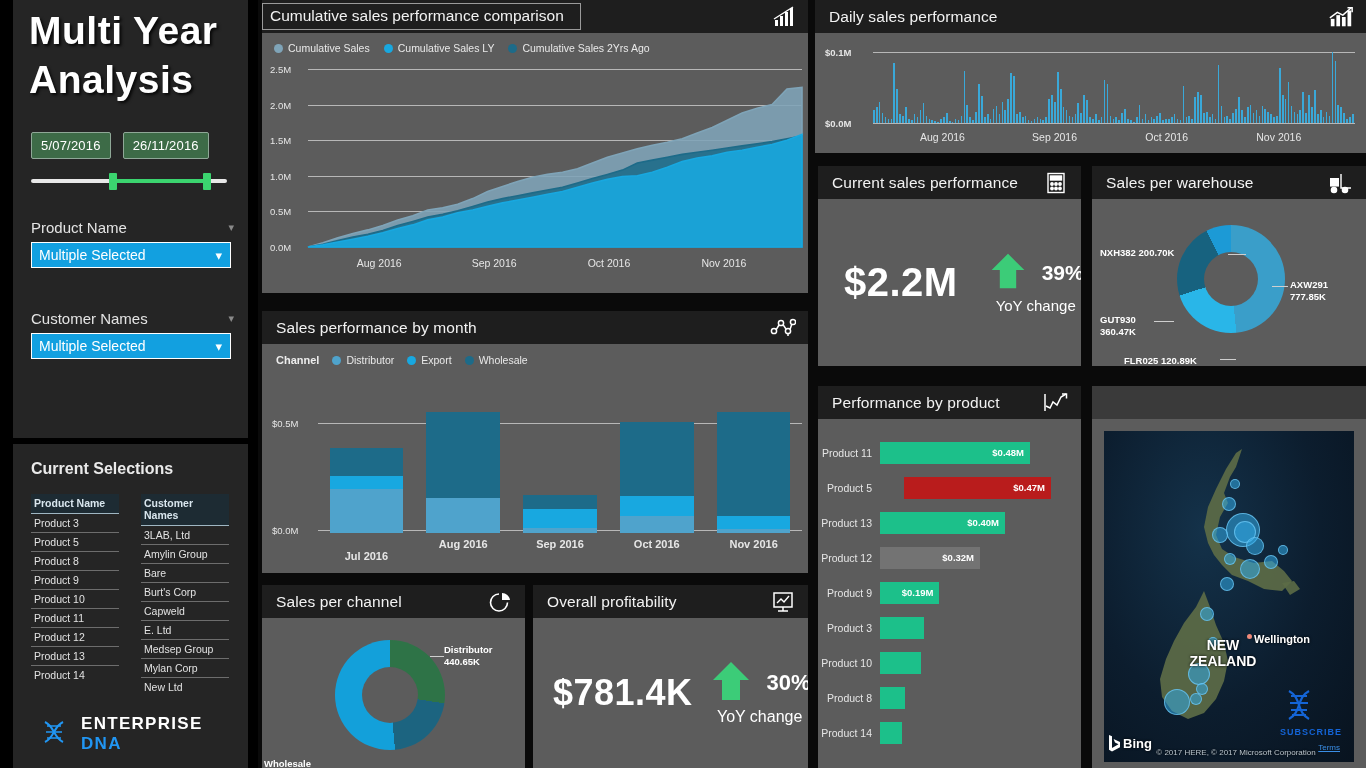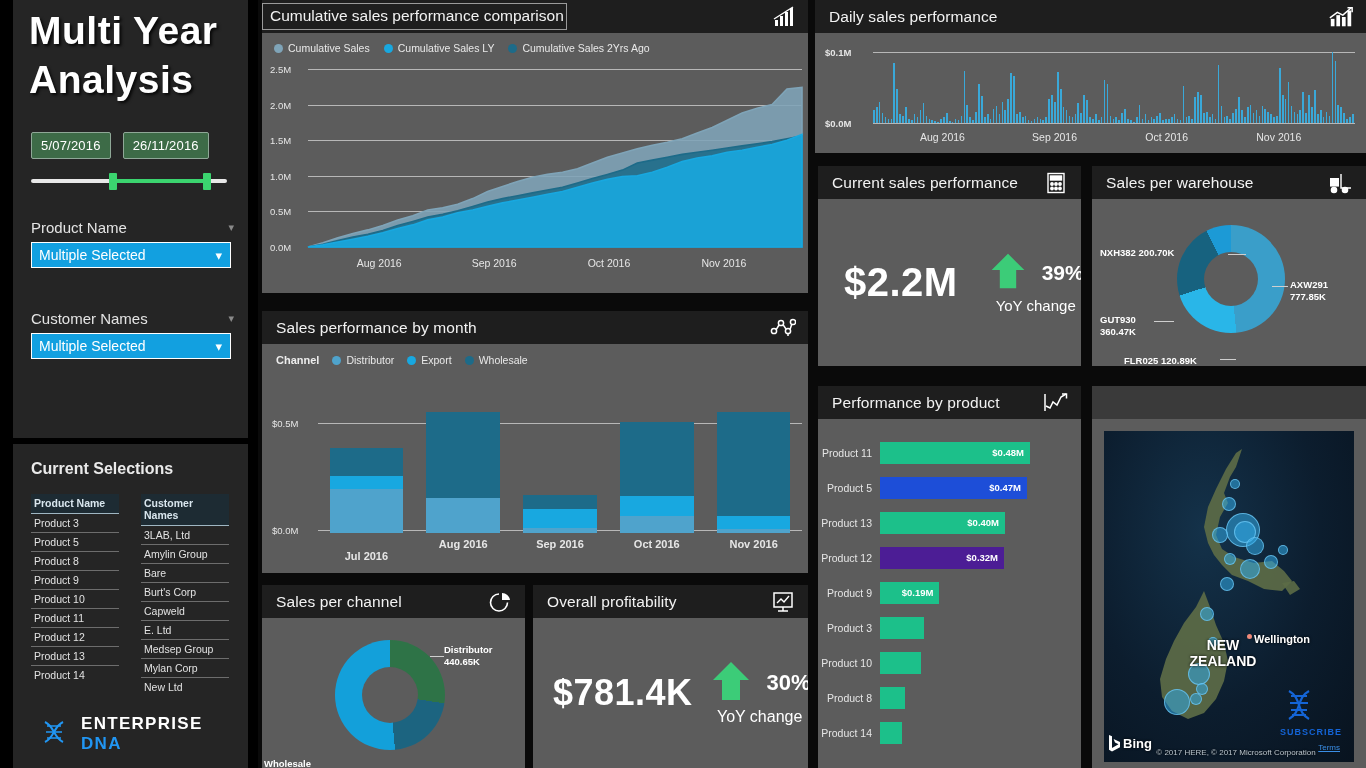--- a/index.html
+++ b/index.html
@@ -64,21 +64,21 @@
     border-bottom: 1px solid #6d6d6d;
   }
   .cs-cell:last-child { border-bottom: none; }
   .logo-row { position: absolute; left: 26px; bottom: 14px; display: flex; align-items: center; gap: 12px; }
   .logo-txt { font-size: 17px; font-weight: bold; letter-spacing: 1.3px; }
   .logo-txt .w { color: #ffffff; }
   .logo-txt .b { color: #2196f3; }
 
   
   .titlebox {
-    border: 1px solid #9a9a9a; padding: 3px 2px 4px 7px; background: #1e1e1e;
+    border: 1px solid #9a9a9a; padding: 3px 16px 4px 7px; background: #1e1e1e;
     color: #f2f2f2; font-size: 15.5px; white-space: nowrap;
   }
   .legend { display: flex; align-items: center; gap: 14px; padding: 9px 0 0 12px; }
   .legend-item { display: flex; align-items: center; gap: 5px; color: #e9e9e9; font-size: 10.5px; }
   .dot { width: 9px; height: 9px; border-radius: 50%; }
   .plot { position: relative; }
   .ytick { position: absolute; color: #e6e6e6; font-size: 9.5px; transform: translateY(-50%); }
   .gline { position: absolute; height: 1px; background: #d6d6d6; opacity: .75; }
   .xtick { position: absolute; color: #e6e6e6; font-size: 10.5px; transform: translateX(-50%); }
 
@@ -655,33 +655,33 @@
     <div class="panel-body">
       <div id="prod-bars" style="position:absolute; left:0; top:16px; width:263px;">
           <div class="pbar-row" style="height: 35px;">
             <div class="pbar-lab">Product 11</div>
             <div class="pbar" style="width: 150px; background: rgb(28, 192, 138);">
               <span>$0.48M</span>
             </div>
           </div>
           <div class="pbar-row" style="height: 35px;">
             <div class="pbar-lab">Product 5</div>
-            <div class="pbar" style="width: 146.875px; background: #1d4ed8;">
+            <div class="pbar" style="width: 146.875px; background: #b91c1c; margin-left: 24px;">
               <span>$0.47M</span>
             </div>
           </div>
           <div class="pbar-row" style="height: 35px;">
             <div class="pbar-lab">Product 13</div>
             <div class="pbar" style="width: 125px; background: rgb(28, 192, 138);">
               <span>$0.40M</span>
             </div>
           </div>
           <div class="pbar-row" style="height: 35px;">
             <div class="pbar-lab">Product 12</div>
-            <div class="pbar" style="width: 124px; background: #4c1d95;">
+            <div class="pbar" style="width: 100px; background: #737373;">
               <span>$0.32M</span>
             </div>
           </div>
           <div class="pbar-row" style="height: 35px;">
             <div class="pbar-lab">Product 9</div>
             <div class="pbar" style="width: 59.375px; background: rgb(28, 192, 138);">
               <span>$0.19M</span>
             </div>
           </div>
           <div class="pbar-row" style="height: 35px;">

